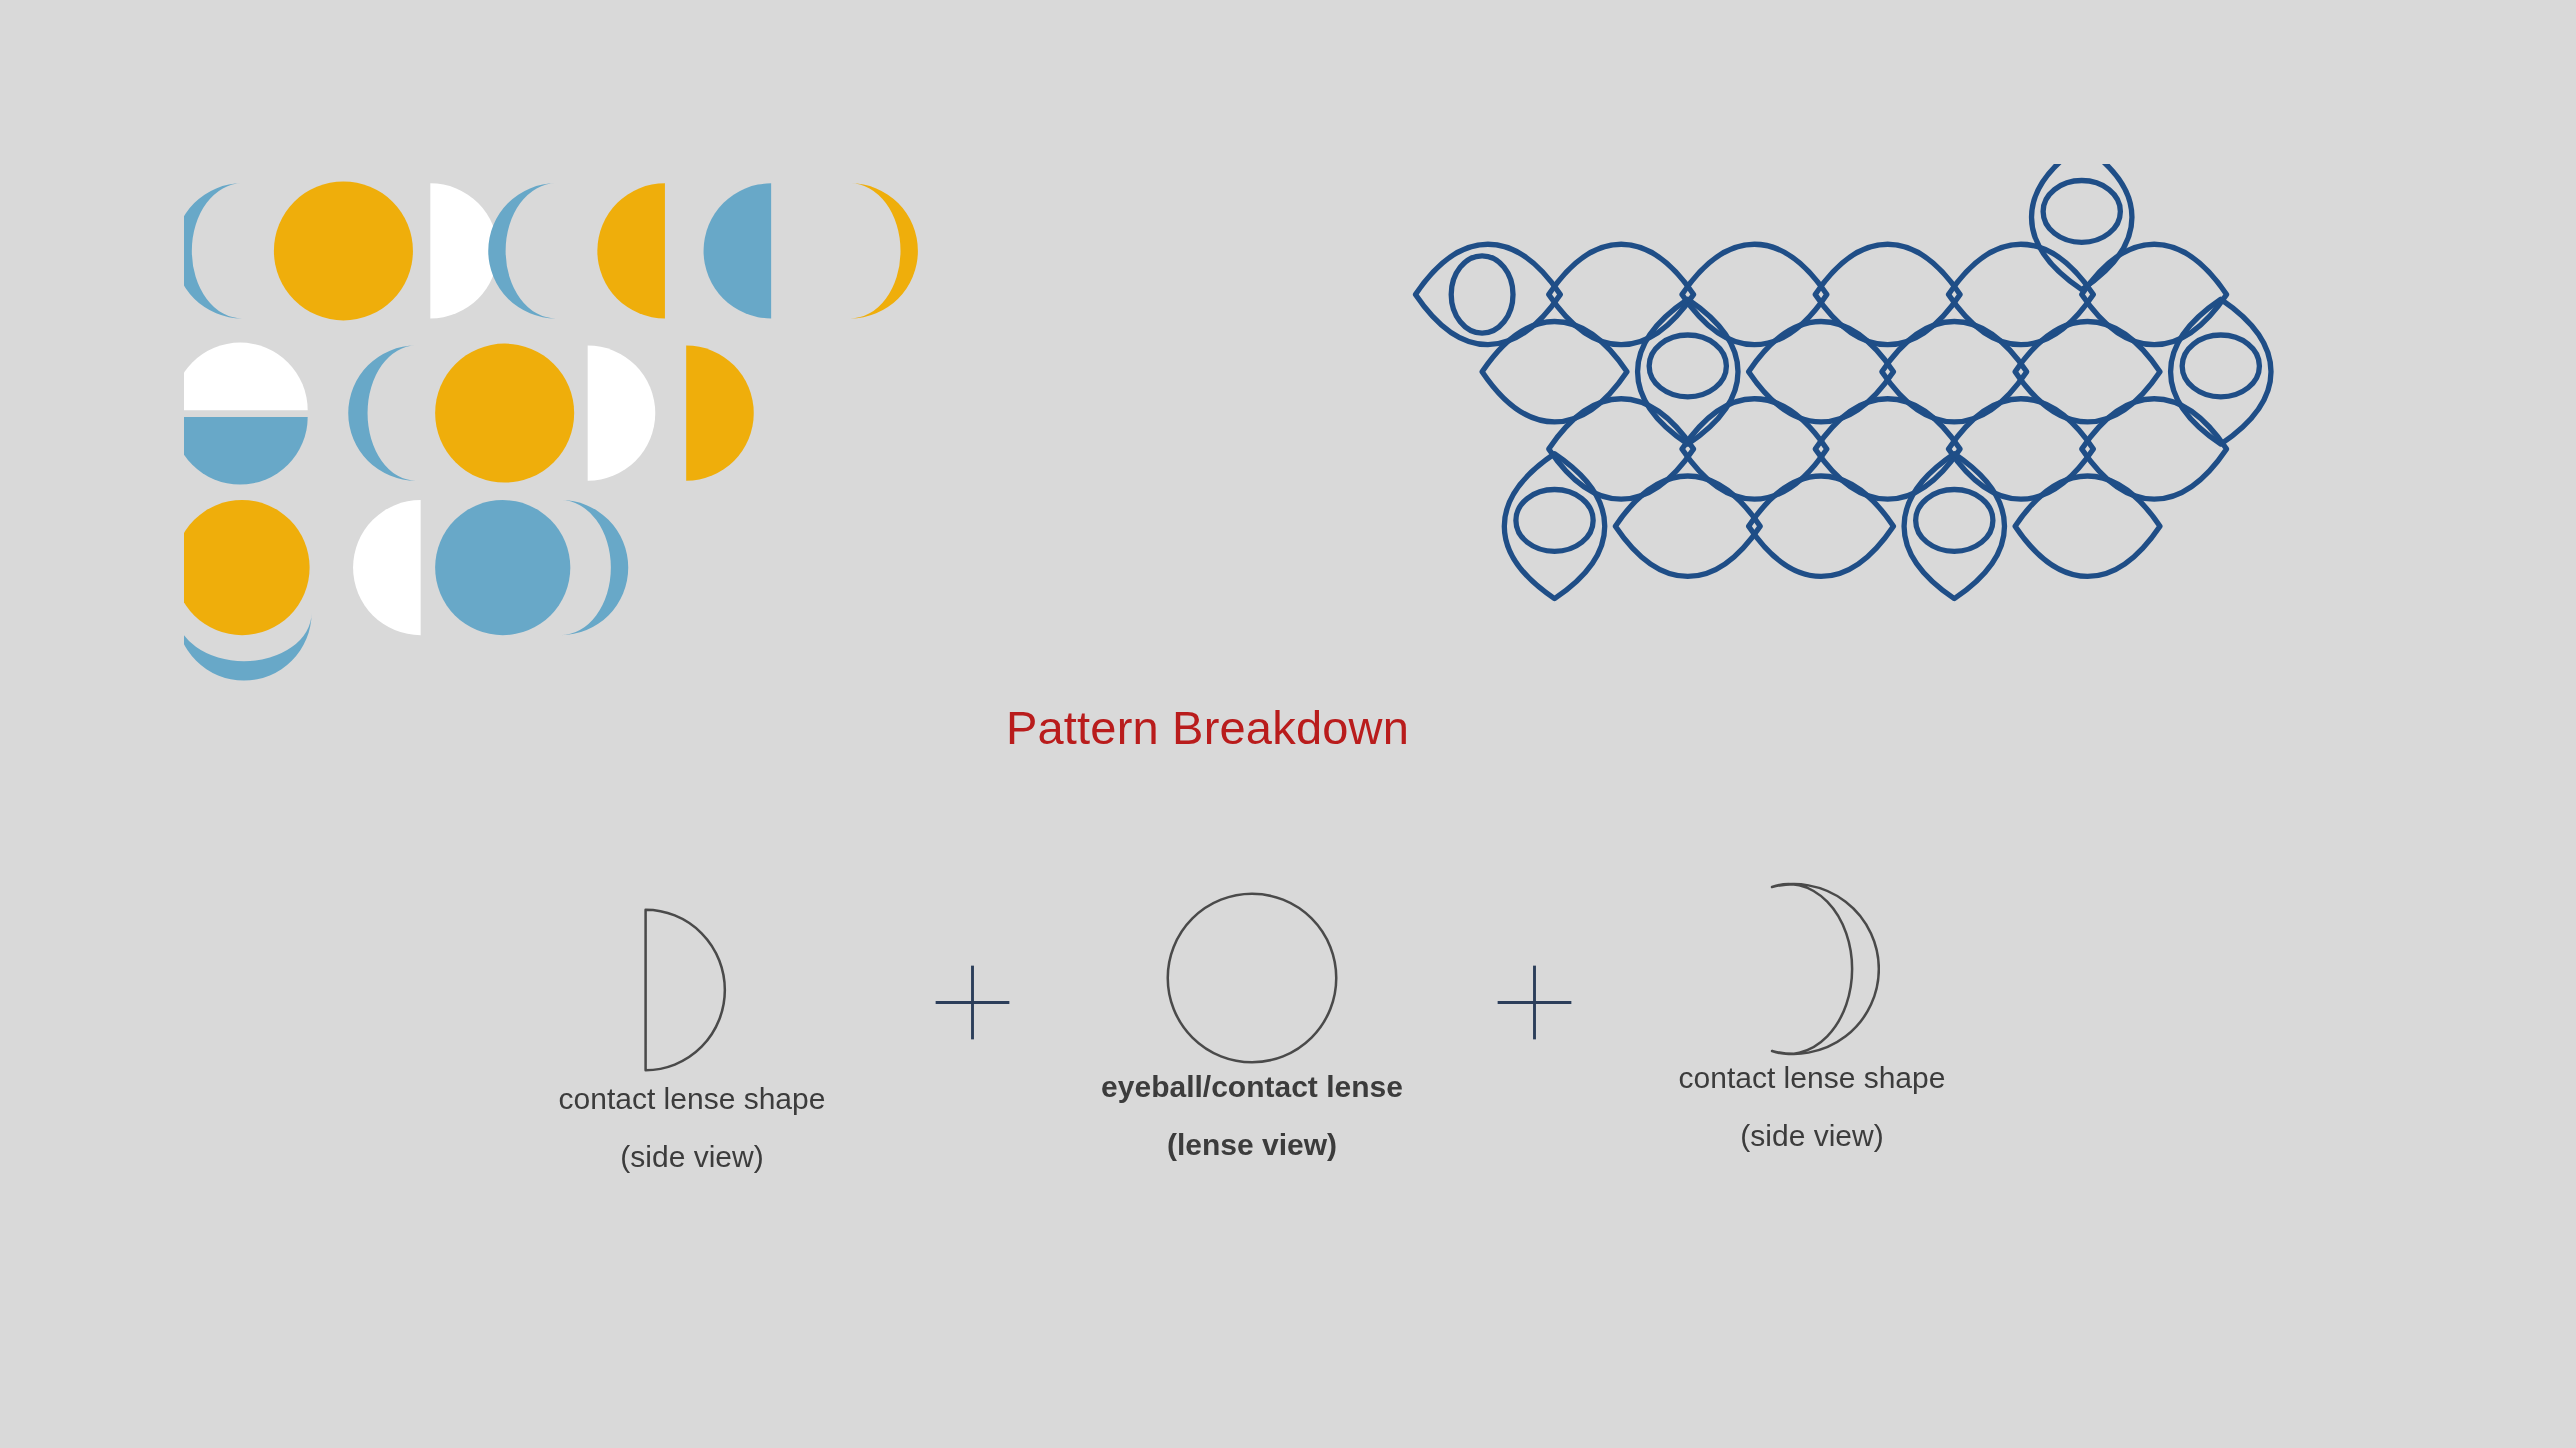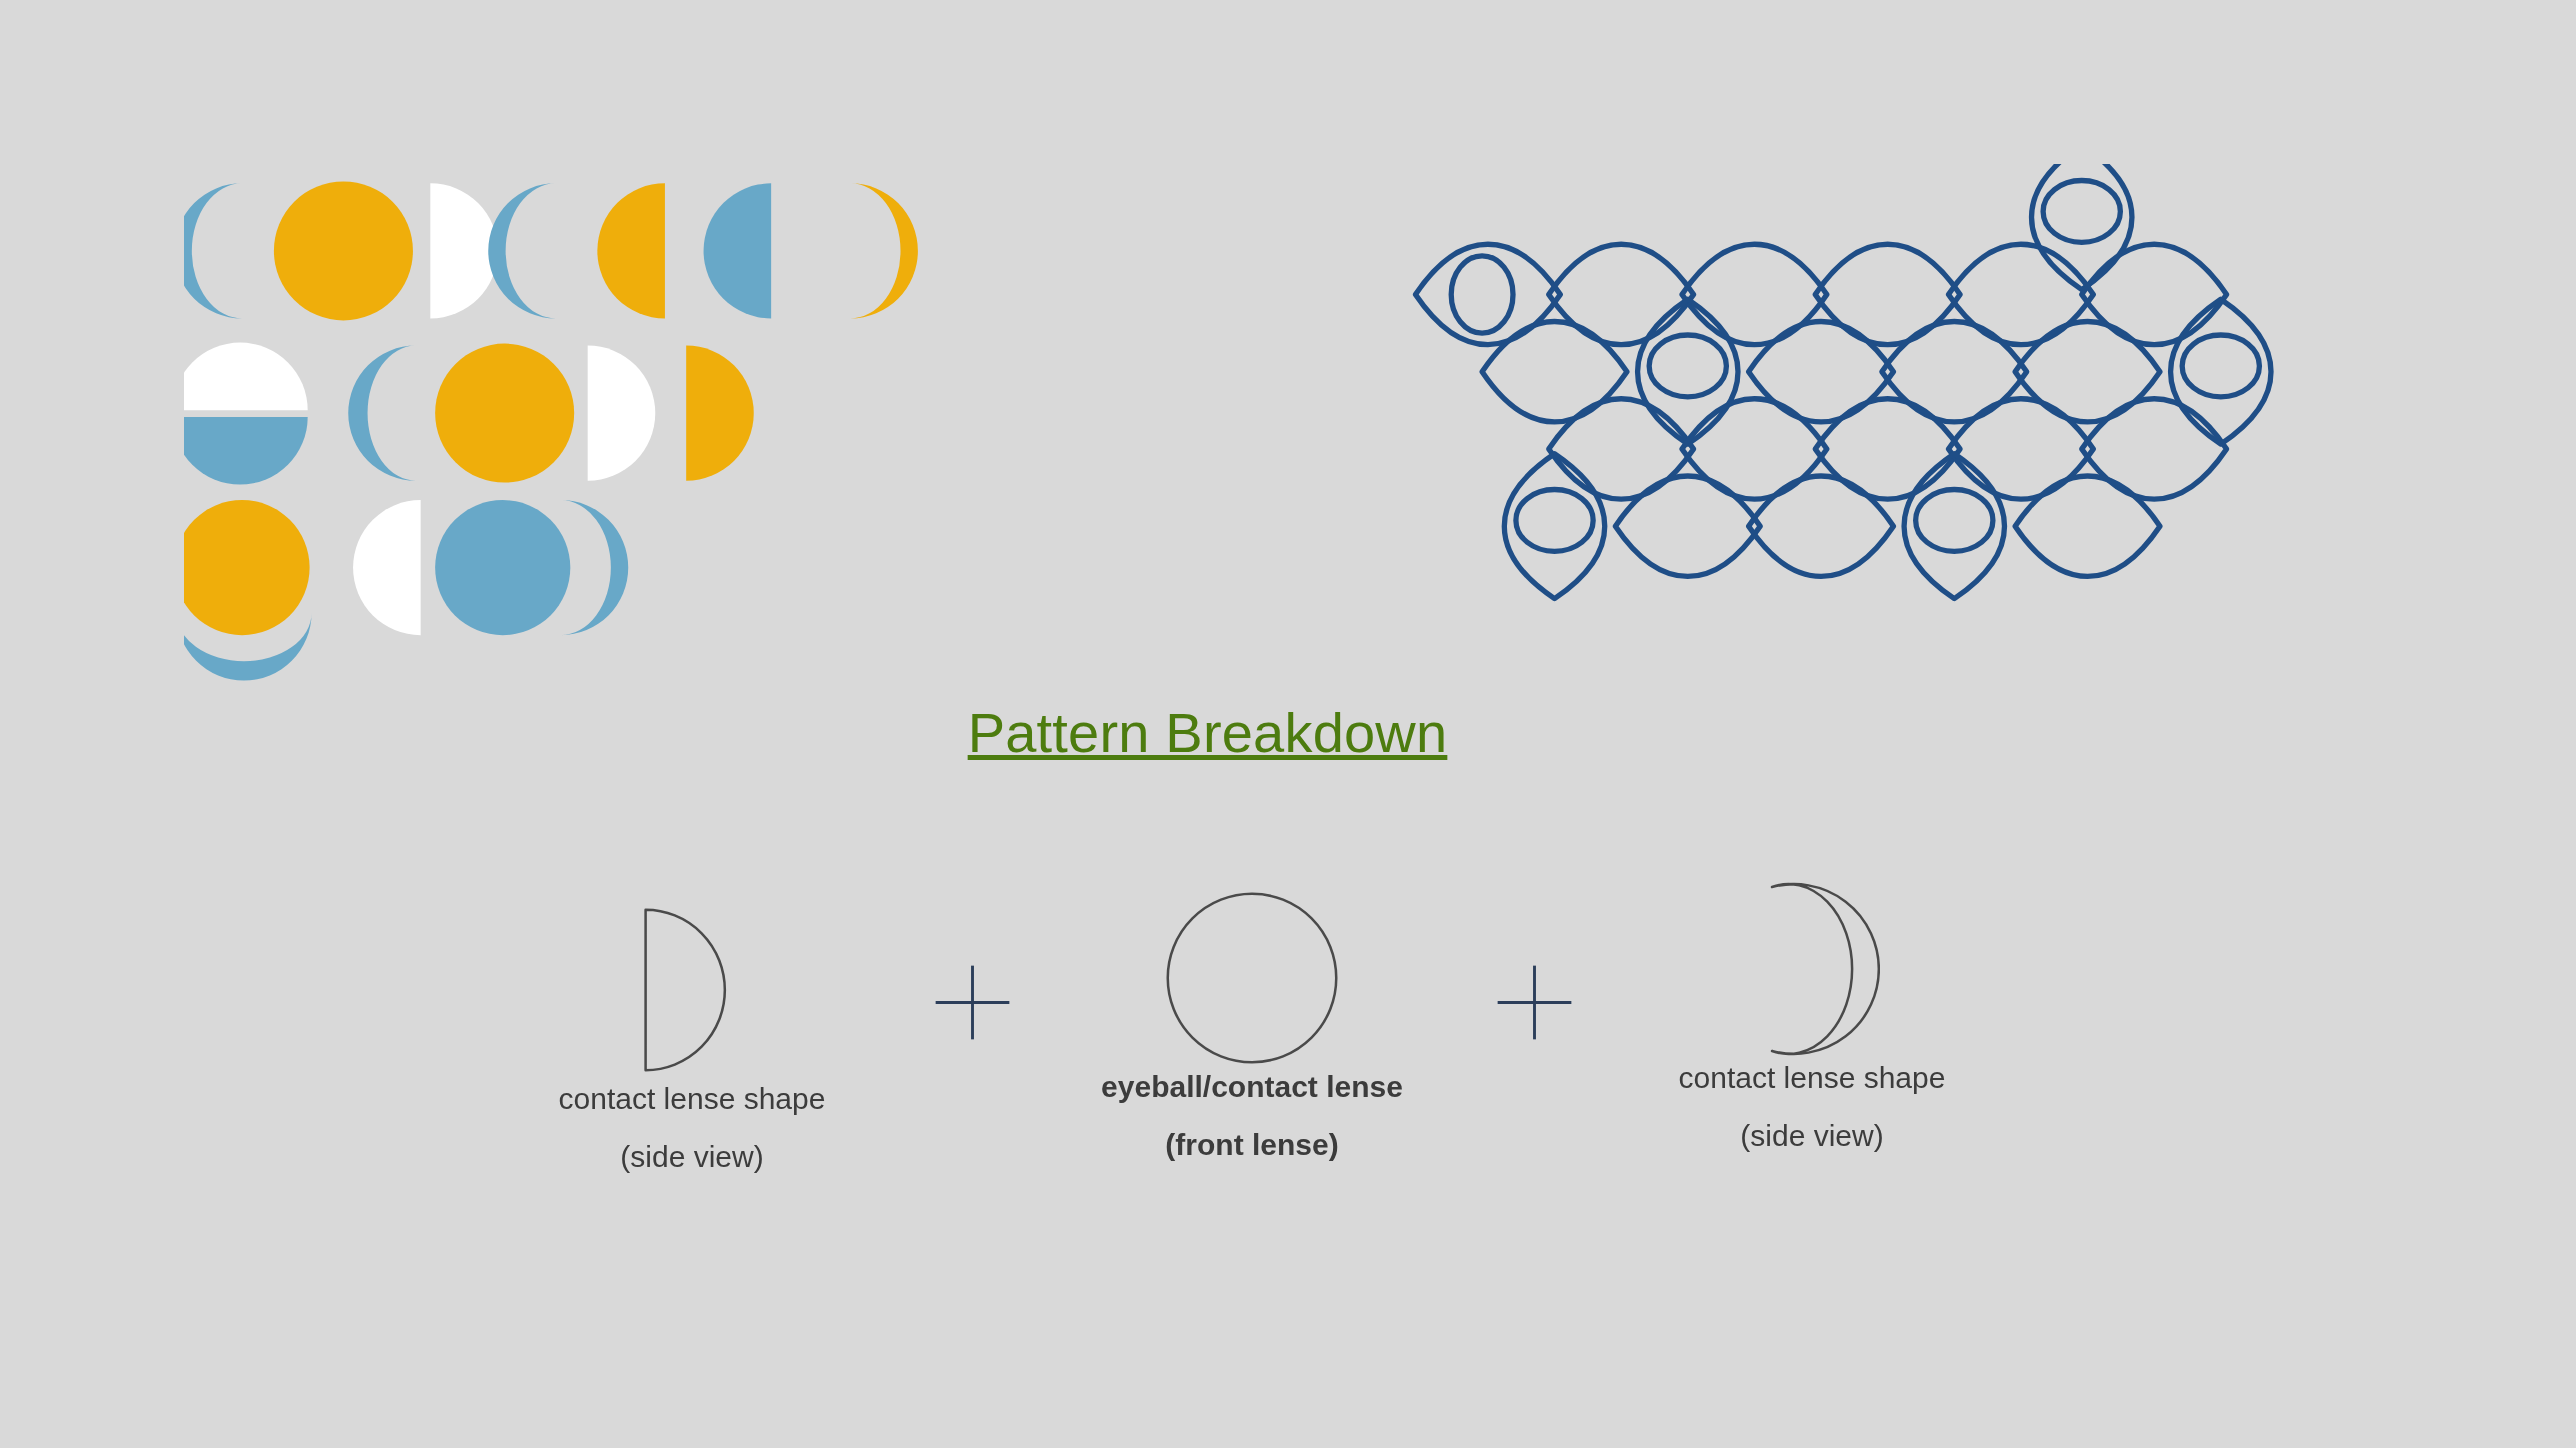--- a/index.html
+++ b/index.html
@@ -39,25 +39,24 @@
   }
   .lattice-wrap svg { display: block; width: 100%; height: 100%; }
 
   
   .section-title {
     position: absolute;
     left: 0;
     top: 700px;
     width: 2415px;
     text-align: center;
-    font-size: 56px;
+    font-size: 47px;
     font-weight: 400;
-    color: #4d7c0f;
+    color: #b91c1c;
     letter-spacing: 0.2px;
-    text-decoration: underline;
   }
 
   
   .breakdown {
     position: absolute;
     left: 460px;
     top: 898px;
     width: 1642px;
     height: 406px;
   }
@@ -263,21 +262,21 @@
     </div>
 
     <div class="bd-item i2">
       <div class="bd-art">
         <svg width="184" height="184" viewBox="0 0 190 190" xmlns="http://www.w3.org/2000/svg">
           <circle cx="95" cy="95" r="87" fill="none" stroke="#4a4a4a" stroke-width="2.6"></circle>
         </svg>
       </div>
       <div class="bd-caption">
         <span>eyeball/contact lense</span>
-        <span class="line2">(front lense)</span>
+        <span class="line2">(lense view)</span>
       </div>
     </div>
 
     <div class="bd-plus p2">
       <svg width="97" height="97" viewBox="0 0 100 100" xmlns="http://www.w3.org/2000/svg">
         <line x1="50" y1="12" x2="50" y2="88" stroke="#2c3e5a" stroke-width="3"></line>
         <line x1="12" y1="50" x2="88" y2="50" stroke="#2c3e5a" stroke-width="3"></line>
       </svg>
     </div>
 

